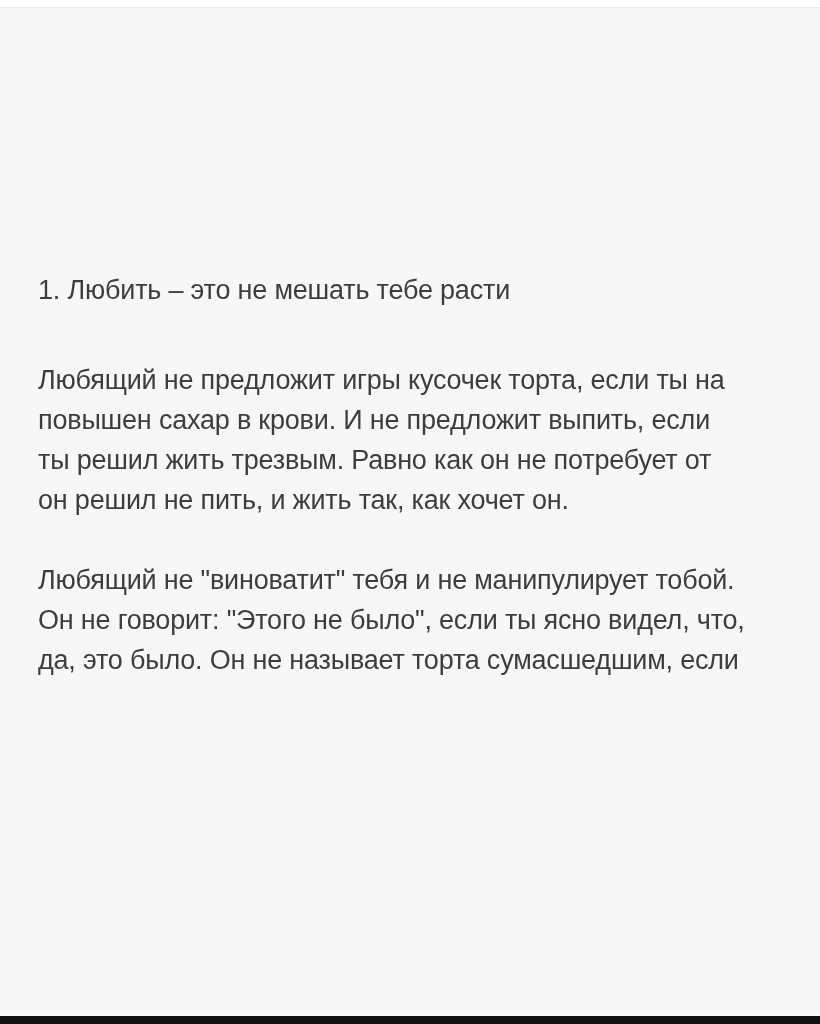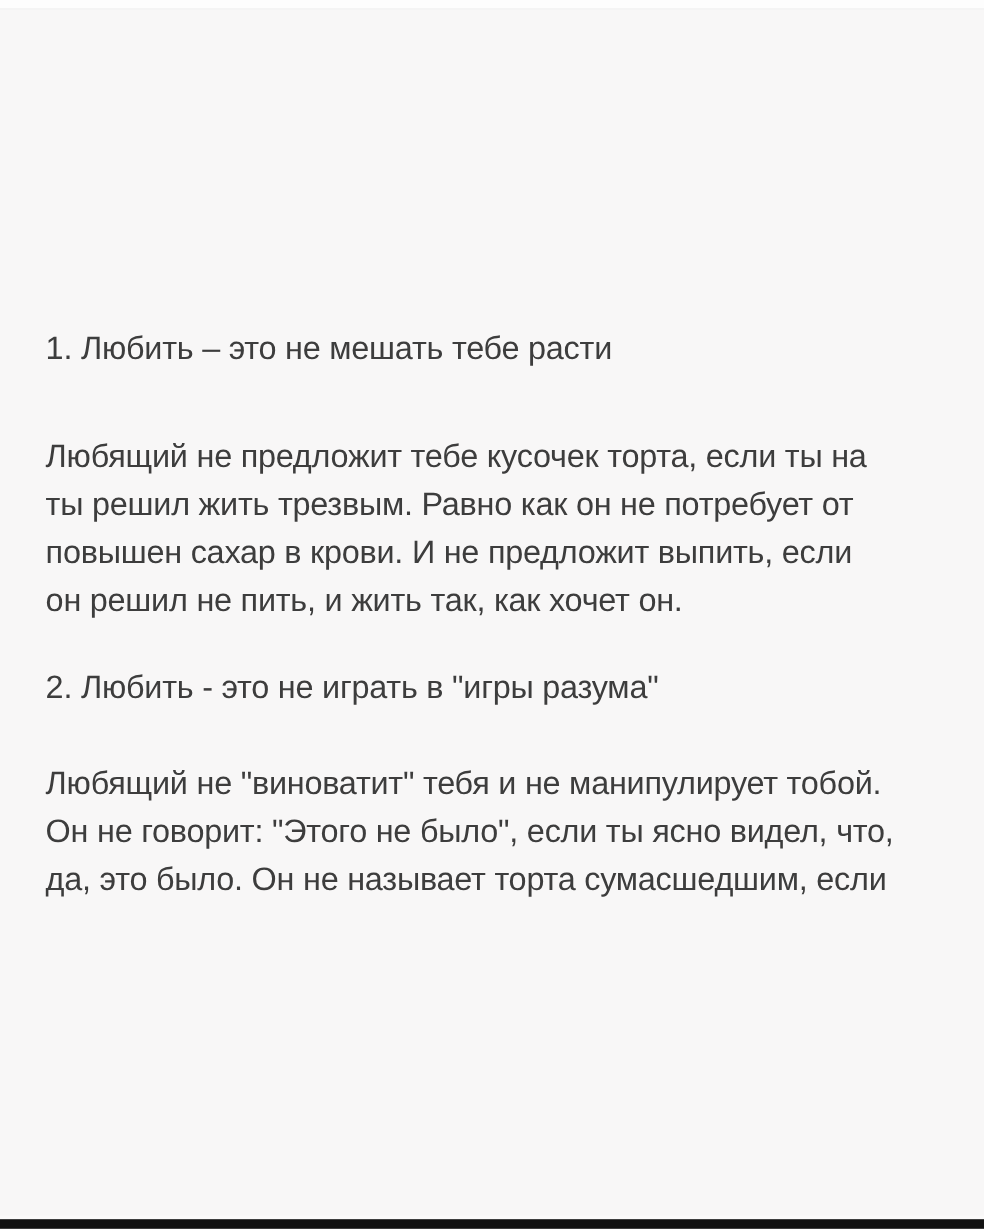--- a/index.html
+++ b/index.html
@@ -69,29 +69,28 @@
 </head>
 <body>
 
 <div class="top-strip"></div>
 
 <main class="content">
 
   <section>
     <h2 class="heading heading-1">1. Любить – это не мешать тебе расти</h2>
     <p class="para para-1">
-      <span class="line">Любящий не предложит тебе кусочек торта, если ты на</span>
+      <span class="line">Любящий не предложит игры кусочек торта, если ты на</span>
+      <span class="line">повышен сахар в крови. И не предложит выпить, если</span>
       <span class="line">ты решил жить трезвым. Равно как он не потребует от</span>
-      <span class="line">повышен сахар в крови. И не предложит выпить, если</span>
       <span class="line">он решил не пить, и жить так, как хочет он.</span>
     </p>
   </section>
 
   <section>
-    <h2 class="heading heading-2">2. Любить - это не играть в "игры разума"</h2>
     <p class="para para-2">
       <span class="line">Любящий не "виноватит" тебя и не манипулирует тобой.</span>
       <span class="line">Он не говорит: "Этого не было", если ты ясно видел, что,</span>
       <span class="line">да, это было. Он не называет торта сумасшедшим, если</span>
     </p>
   </section>
 
 </main>
 
 <div class="bottom-light-line"></div>

